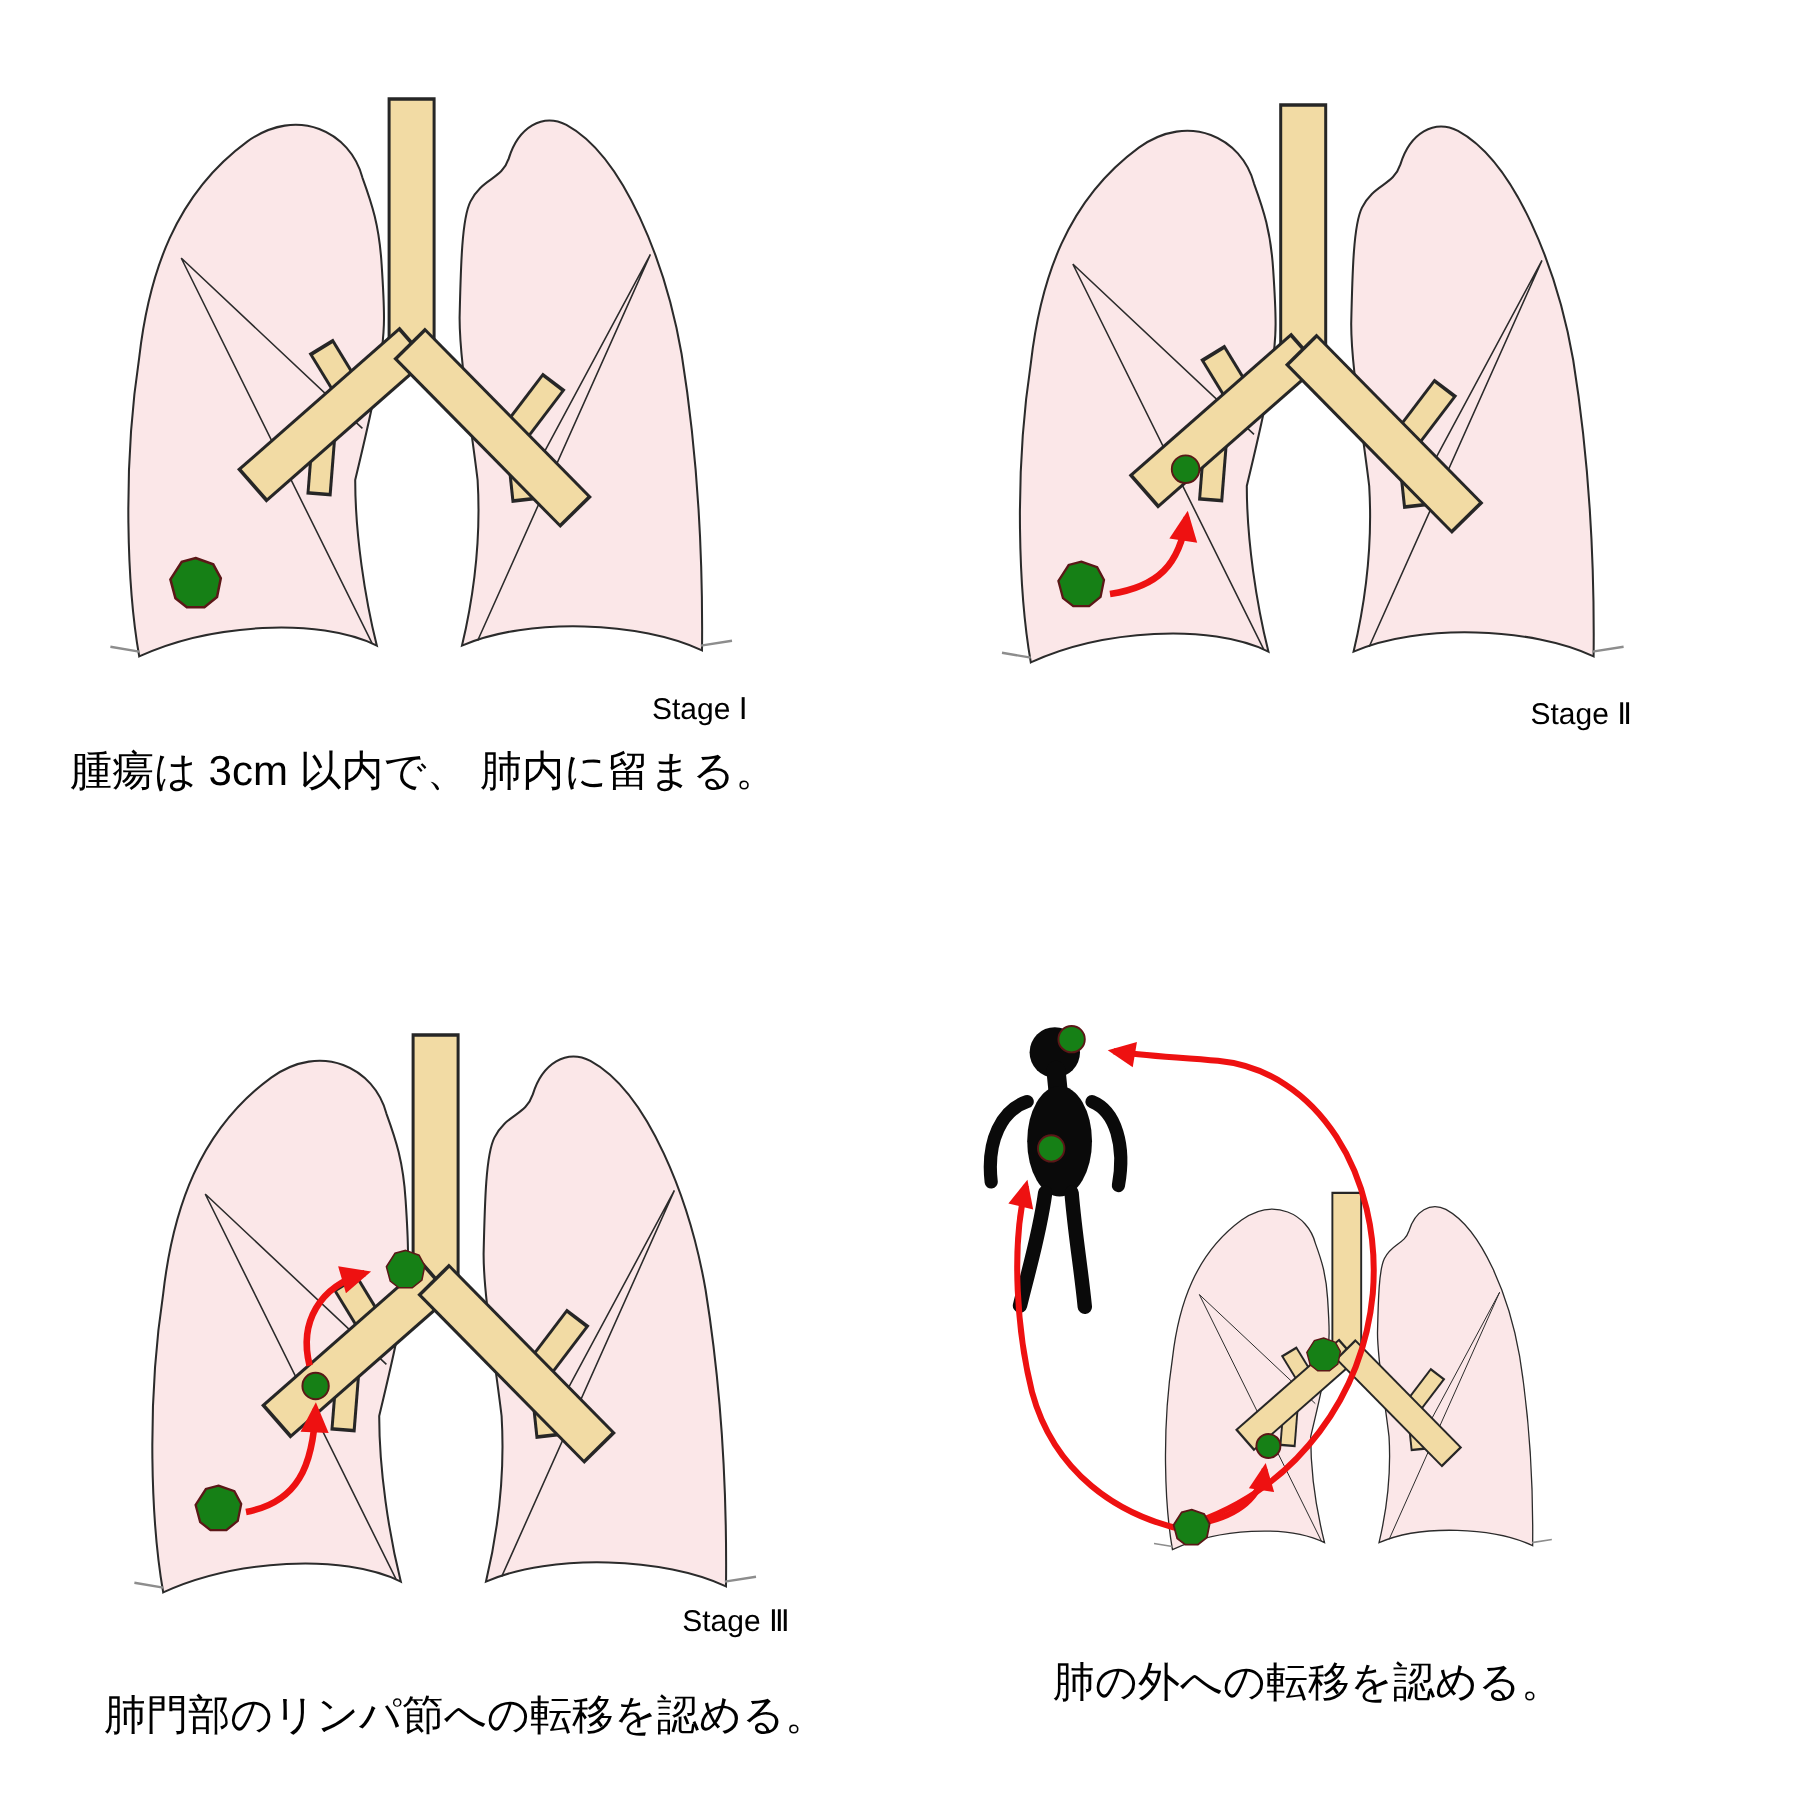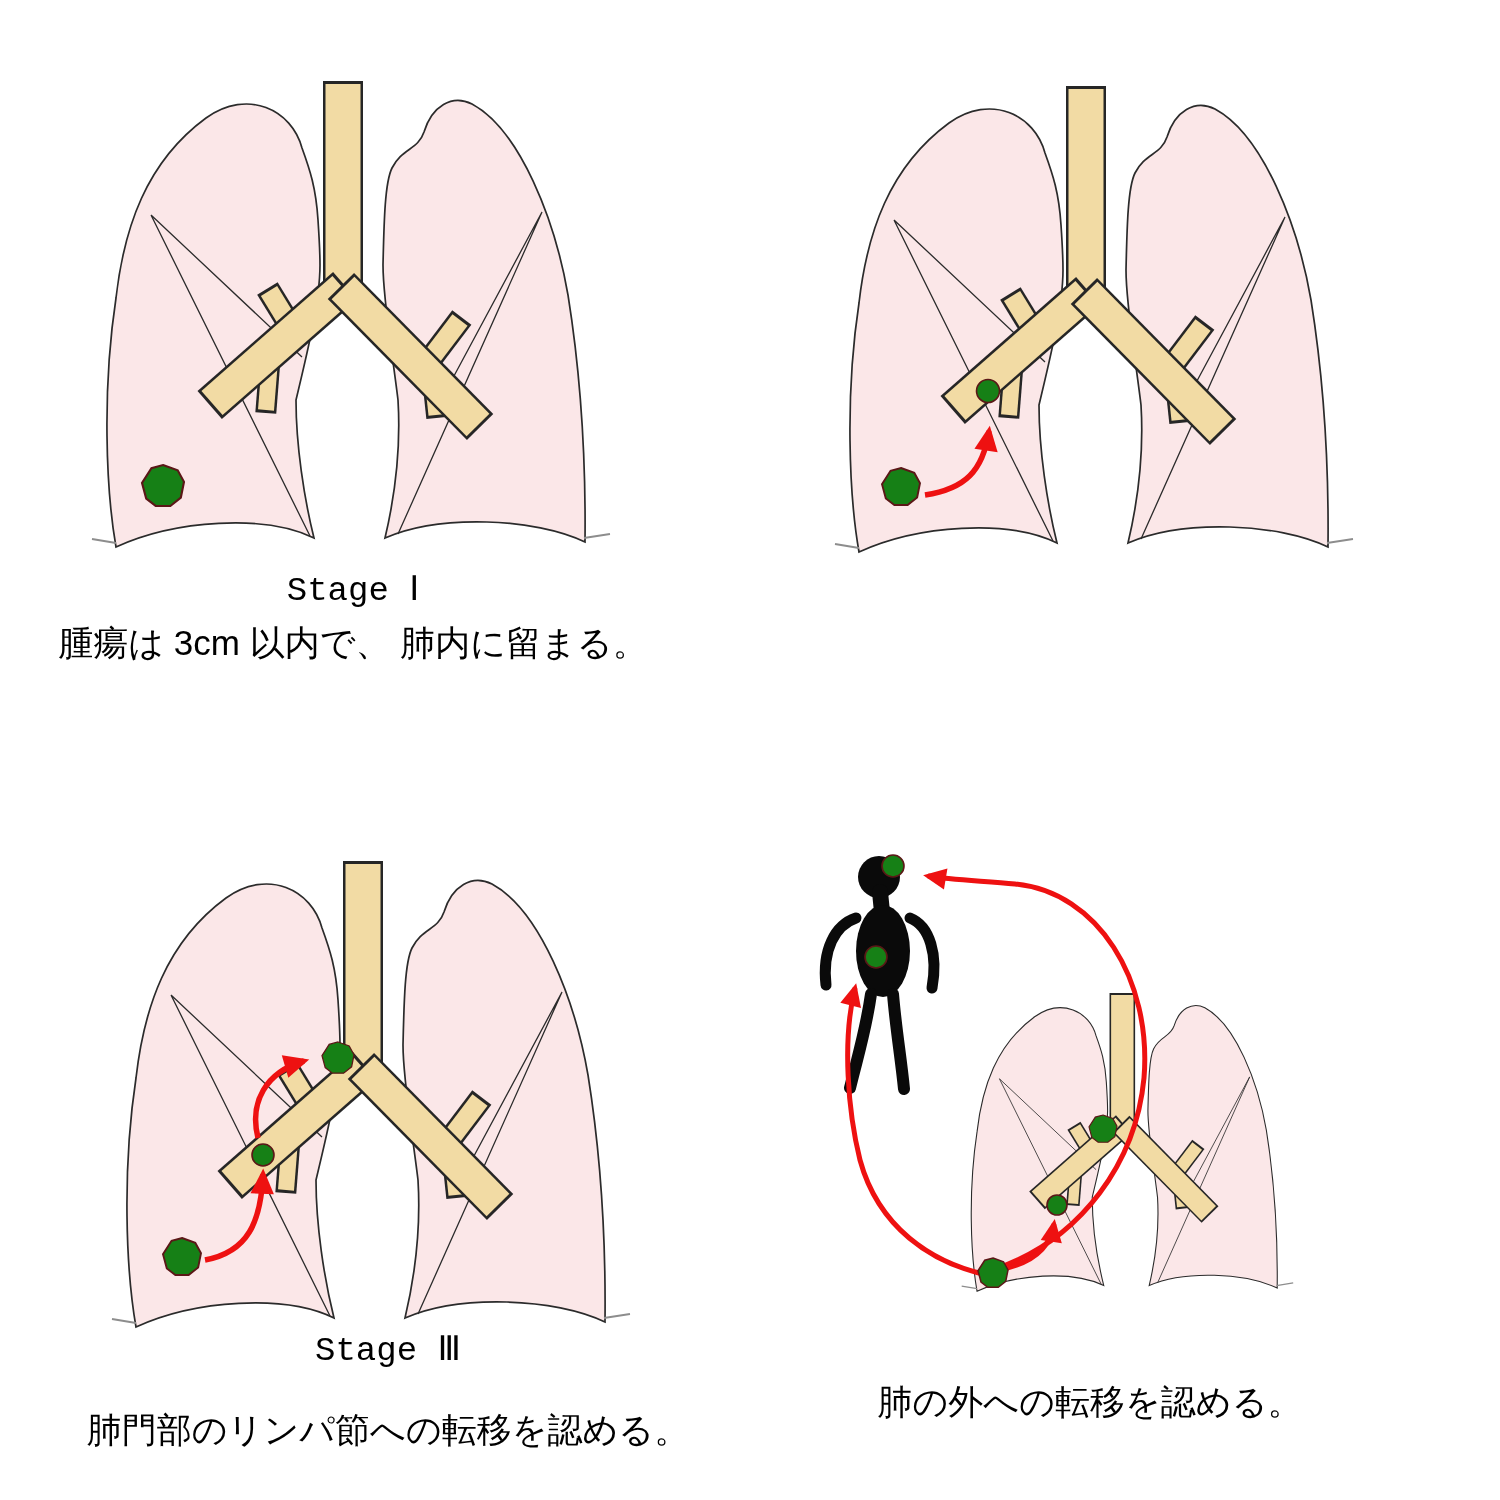--- a/index.html
+++ b/index.html
@@ -2,23 +2,23 @@
 <html><head>
 <meta charset="utf-8">
 <style>
   html,body{margin:0;padding:0;background:#fff;}
   .canvas{
     position:relative;width:1500px;height:1500px;background:#ffffff;overflow:hidden;
     font-family:"Liberation Sans","DejaVu Sans",sans-serif;
   }
   .stage-svg{position:absolute;overflow:visible;}
   .stage-title{
-    position:absolute;text-align:center;color:#000;
-    font-family:Liberation Mono, monospace;
-    font-size:34px;line-height:38px;white-space:nowrap;
+    position:absolute;text-align:right;color:#000;
+    font-family:Liberation Sans, sans-serif;
+    font-size:25px;line-height:38px;white-space:nowrap;
   }
   .stage-caption{
     position:absolute;text-align:center;color:#000;
     font-family:"Liberation Sans","DejaVu Sans",sans-serif;
     font-size:35px;line-height:44px;white-space:nowrap;
   }
   
   .lung{fill:#fbe7e8;stroke:#2b2b2b;stroke-width:1.7;}
   .fiss{fill:none;stroke:#2b2b2b;stroke-width:1.3;}
   .tick{fill:none;stroke:#8d8d8d;stroke-width:2;}
@@ -138,19 +138,20 @@
     <path class="arrow4" marker-end="url(#ah)" d="M 218,430 C 250,424 270,410 274,384"></path>
 
     <use href="#tumorShape" class="tumor" transform="translate(213,433) scale(0.75)"></use>
     <circle class="lnode" cx="277" cy="365" r="10"></circle>
     <use href="#tumorShape" class="lnode" transform="translate(323,289) scale(0.7)"></use>
   </svg>
 
   <div class="stage-title" style="left:83px;top:572px;width:540px">Stage Ⅰ</div>
   <div class="stage-caption" style="left:33px;top:621px;width:640px">腫瘍は 3cm 以内で、 肺内に留まる。</div>
 
+  <div class="stage-title" style="left:820px;top:576px;width:540px">Stage Ⅱ</div>
 
   <div class="stage-title" style="left:118px;top:1332px;width:540px">Stage Ⅲ</div>
   <div class="stage-caption" style="left:68px;top:1408px;width:640px">肺門部のリンパ節への転移を認める。</div>
 
   <div class="stage-caption" style="left:770px;top:1380px;width:640px">肺の外への転移を認める。</div>
 
 </div>
 
 </body></html>

